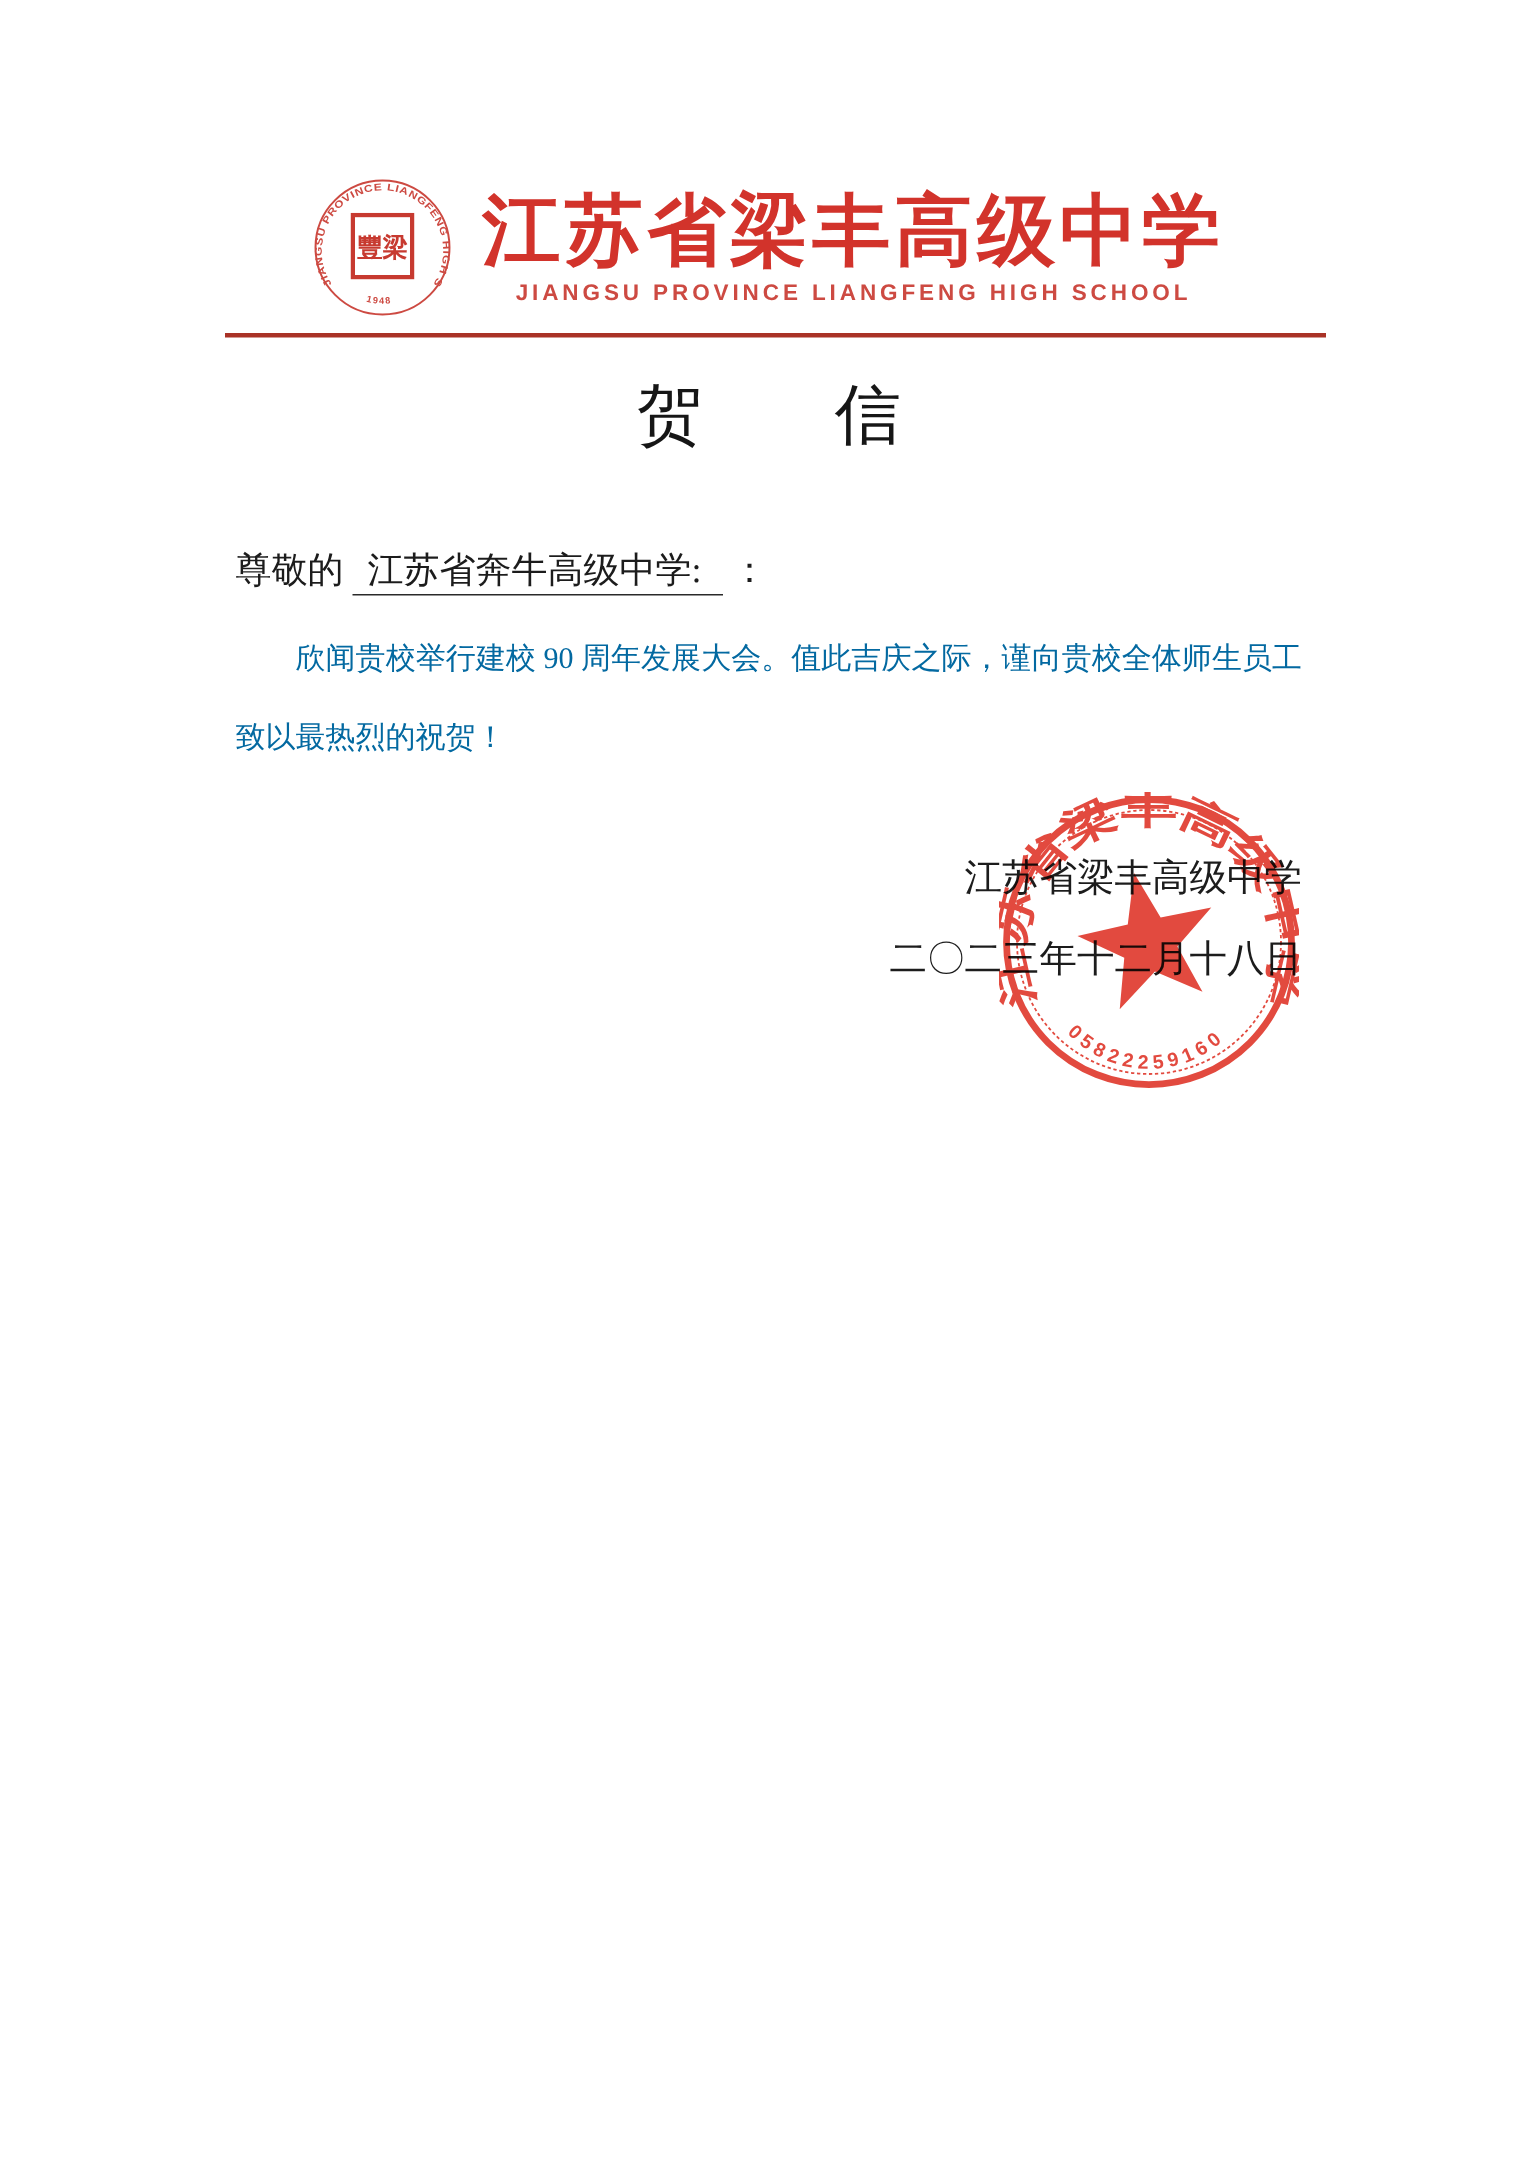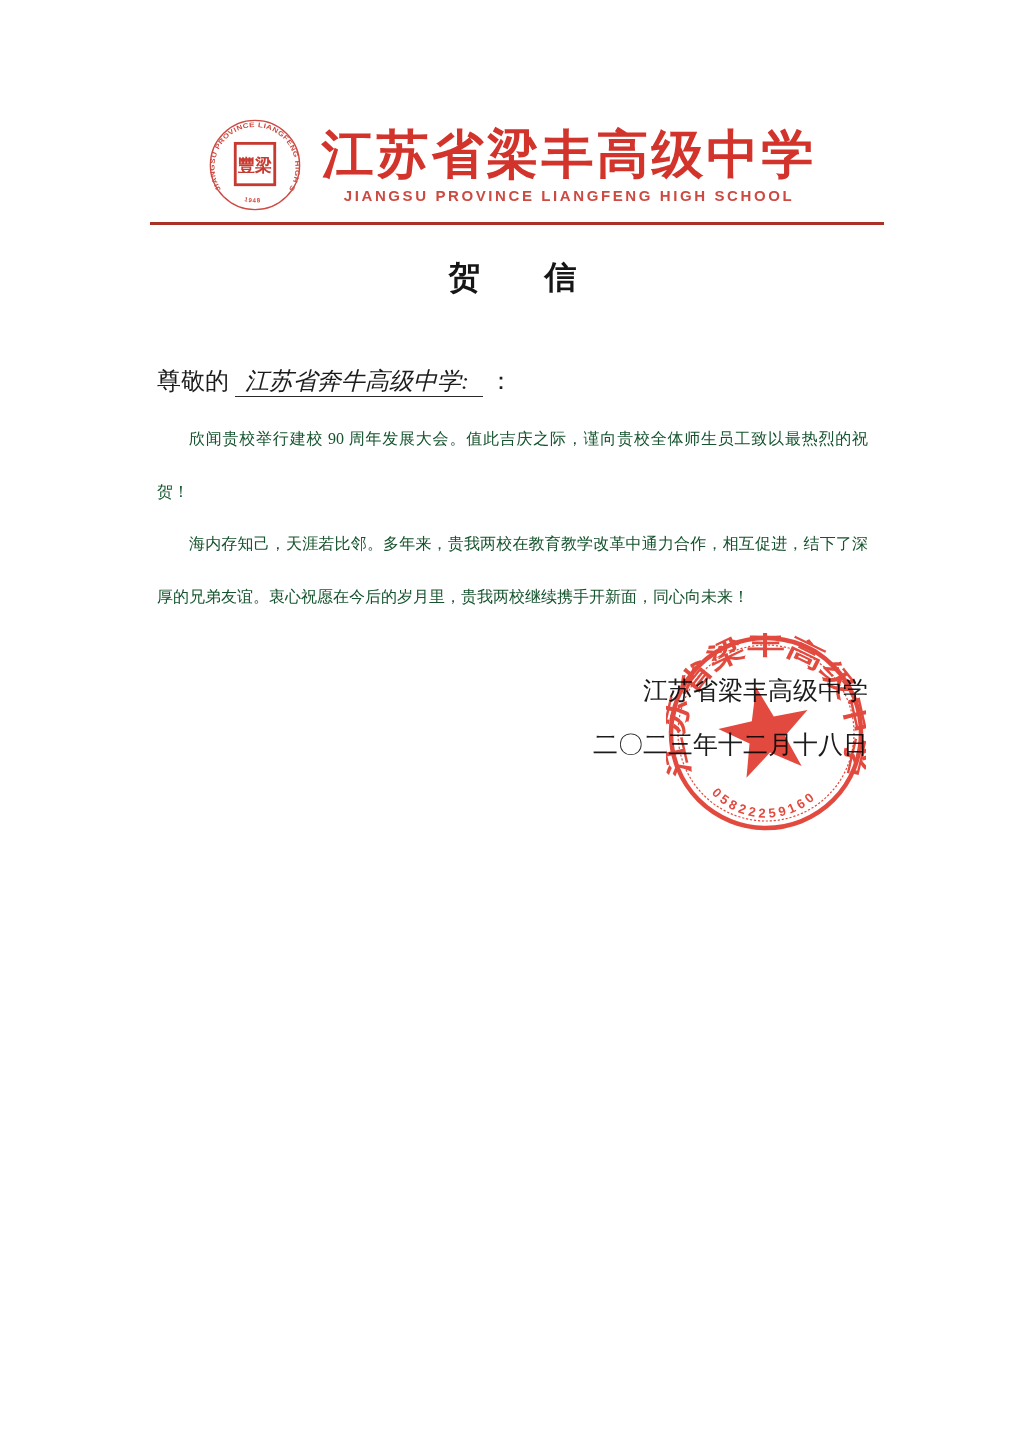--- a/index.html
+++ b/index.html
@@ -21,32 +21,32 @@
   .en-title {
     margin-top:3px; font-size:15px; font-weight:bold; color:#cd4a42;
     letter-spacing:2.6px; font-family:"Liberation Sans", sans-serif;
   }
   .divider {
     margin:10px 140px 0 150px; height:3px; background:#a93226;
   }
   
   .letter { padding:0 156px 0 157px; }
   .letter-title {
-    margin-top:28px; text-align:center; font-size:32px; line-height:48px;
-    color:#161616; font-weight:bold;
+    margin-top:28px; text-align:center; font-size:44px; line-height:48px;
+    color:#161616; font-weight:normal;
   }
   .salutation {
     margin-top:60px; font-size:24px; line-height:40px; color:#1c1c1c;
   }
   .recipient {
-    border-bottom:1.5px solid #2a2a2a; padding:0 14px 2px 10px;font-style:italic;
+    border-bottom:1.5px solid #2a2a2a; padding:0 14px 2px 10px;
   }
   .body-par {
-    margin:0; font-size:16px; line-height:52.5px; text-align:justify;
-    text-indent:2em; color:#14532d;
+    margin:0; font-size:20px; line-height:52.5px; text-align:justify;
+    text-indent:2em; color:#0369a1;
   }
   .body-par.first { margin-top:12px; }
   
   .signature-block { position:relative; margin-top:12px; height:230px; }
   .sig-name  { text-align:right; font-size:25px; line-height:52px; margin:42px 0 0 0; }
   .sig-date  { text-align:right; font-size:25px; line-height:52px; margin:2px 0 0 0; }
   .seal {
     position:absolute; top:-32px; right:2px; width:200px; height:200px;
     opacity:0.92; mix-blend-mode:multiply; pointer-events:none;
   }
@@ -84,21 +84,20 @@
 
     <div class="letter-title">贺　　信</div>
 
     <div class="salutation">
       <span>尊敬的</span>
       <span class="recipient">江苏省奔牛高级中学:</span>
       <span>：</span>
     </div>
 
     <p class="body-par first">欣闻贵校举行建校 90 周年发展大会。值此吉庆之际，谨向贵校全体师生员工致以最热烈的祝贺！</p>
-    <p class="body-par">海内存知己，天涯若比邻。多年来，贵我两校在教育教学改革中通力合作，相互促进，结下了深厚的兄弟友谊。衷心祝愿在今后的岁月里，贵我两校继续携手开新面，同心向未来！</p>
 
     <div class="signature-block">
       <p class="sig-name">江苏省梁丰高级中学</p>
       <p class="sig-date">二〇二三年十二月十八日</p>
 
       <svg class="seal" viewBox="0 0 200 200">
         <defs>
           <path id="sealTopArc" d="M 27,143 A 83,83 0 1 1 173,143" fill="none"></path>
           <path id="sealBottomArc" d="M 38,151 A 74,74 0 0 0 162,151" fill="none"></path>
         </defs>

